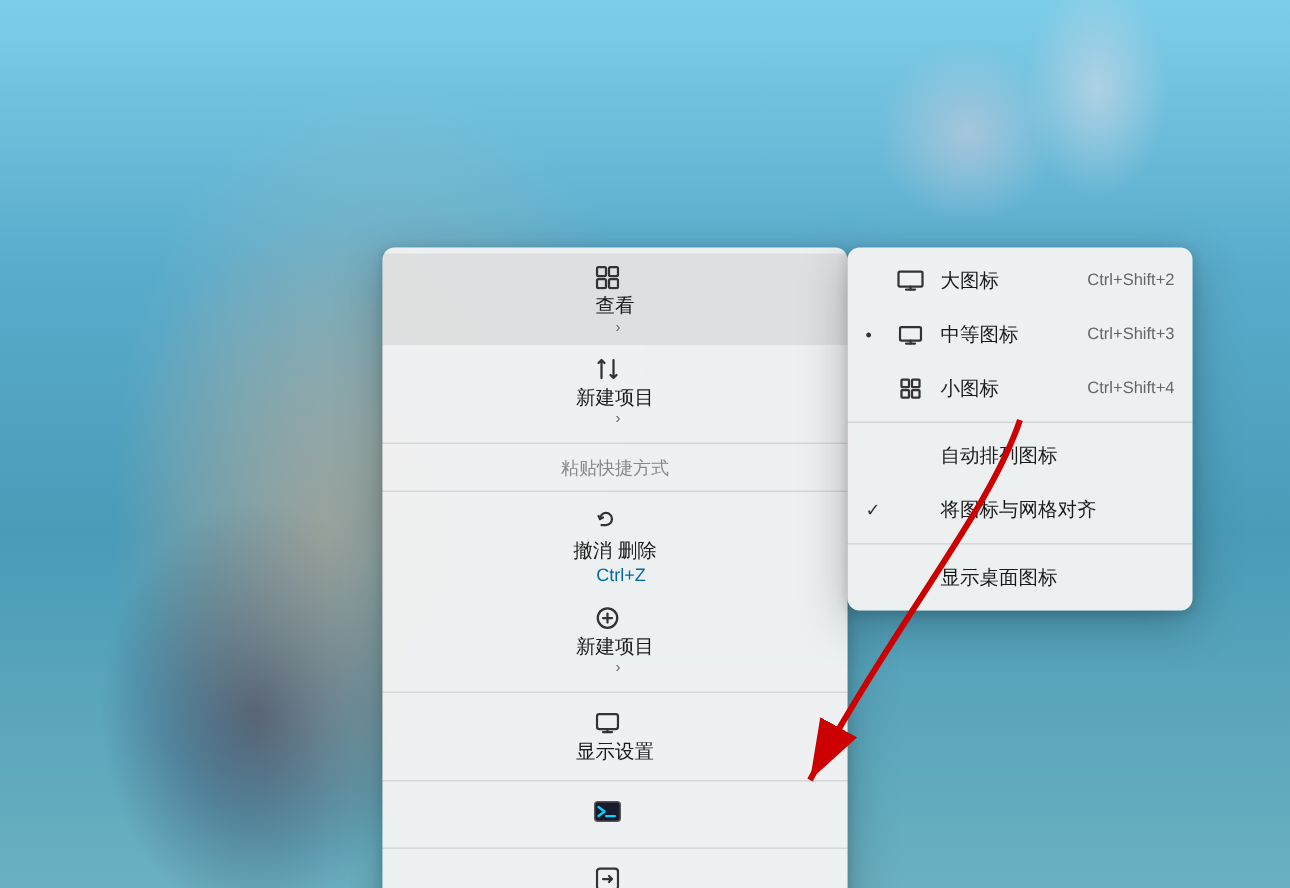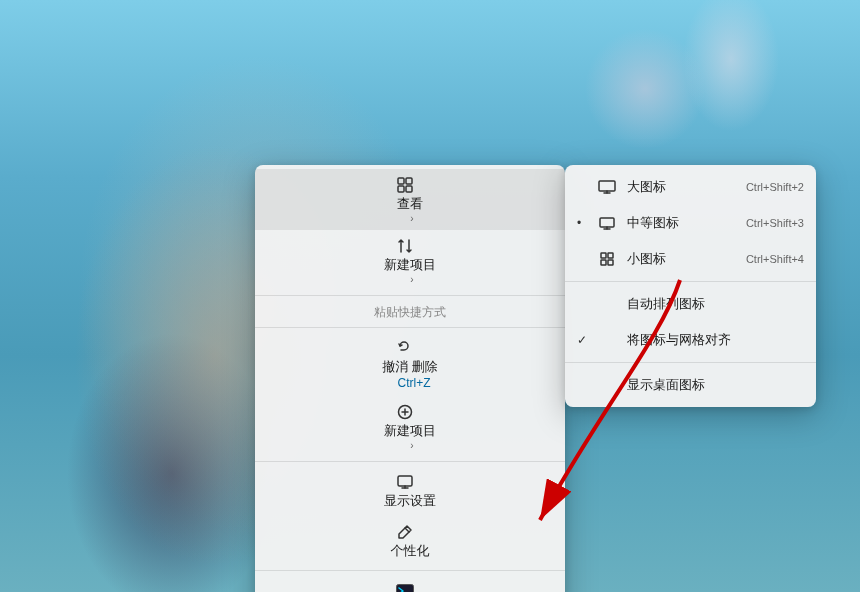--- a/index.html
+++ b/index.html
@@ -101,21 +101,21 @@
       color: #888;
       padding: 4px 4px 2px;
       min-height: auto;
     }
 
     
     #submenu {
       position: absolute;
       left: 565px;
       top: 165px;
-      width: 251px;
+      width: 230px;
       background: rgba(243, 243, 243, 0.97);
       border-radius: 8px;
       box-shadow: 0 8px 32px rgba(0,0,0,0.25), 0 2px 8px rgba(0,0,0,0.15);
       padding: 4px 0;
       z-index: 101;
     }
 
     .submenu-item {
       display: flex;
       align-items: center;
@@ -237,29 +237,20 @@
     <div class="menu-item-icon">
       <svg width="16" height="16" viewBox="0 0 16 16" fill="none">
         <rect x="1" y="2" width="14" height="10" rx="1.5" stroke="#333" stroke-width="1.5" fill="none"></rect>
         <path d="M5 14 L11 14" stroke="#333" stroke-width="1.5" stroke-linecap="round"></path>
         <path d="M8 12 L8 14" stroke="#333" stroke-width="1.5" stroke-linecap="round"></path>
       </svg>
     </div>
     <span class="menu-item-label">显示设置</span>
   </div>
 
-  <div class="menu-item">
-    <div class="menu-item-icon">
-      <svg width="16" height="16" viewBox="0 0 16 16" fill="none">
-        <path d="M10 2 L14 6 L6 14 L2 14 L2 10 Z" stroke="#333" stroke-width="1.5" stroke-linecap="round" stroke-linejoin="round" fill="none"></path>
-        <path d="M8 4 L12 8" stroke="#333" stroke-width="1.5" stroke-linecap="round"></path>
-      </svg>
-    </div>
-    <span class="menu-item-label">个性化</span>
-  </div>
 
   <div class="menu-separator"></div>
 
   <div class="menu-item">
     <div class="menu-item-icon">
       <svg width="18" height="14" viewBox="0 0 18 14" fill="none">
         <rect x="0.5" y="0.5" width="17" height="13" rx="2" fill="#1a1a2e" stroke="#555"></rect>
         <path d="M3 4 L7 7 L3 10" stroke="#00d4ff" stroke-width="1.5" stroke-linecap="round" stroke-linejoin="round" fill="none"></path>
         <path d="M8 10 L14 10" stroke="#00d4ff" stroke-width="1.5" stroke-linecap="round"></path>
       </svg>

